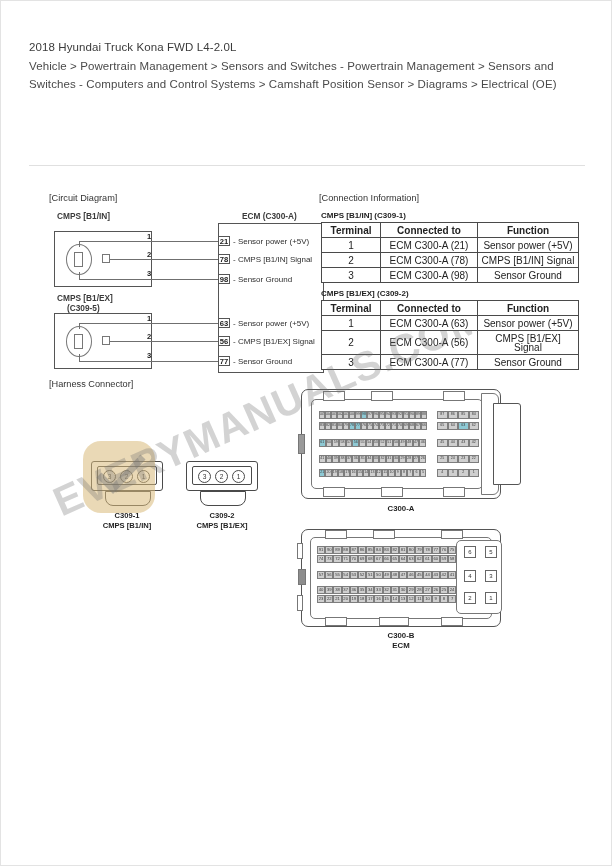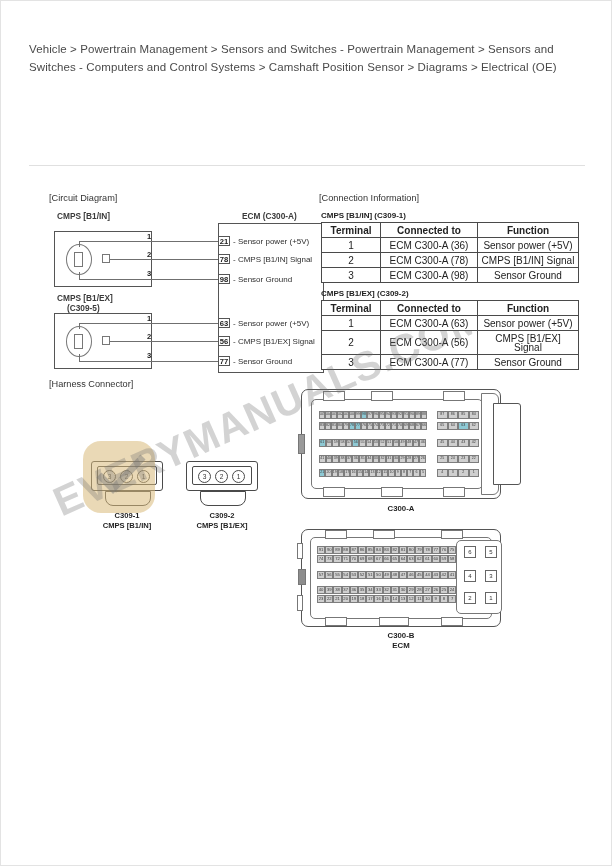--- a/index.html
+++ b/index.html
@@ -75,20 +75,21 @@
   .wmblob{position:absolute;left:82px;top:110px;width:72px;height:72px;border-radius:18px;
           background:#d9b97a;opacity:.55;}
   .wmcheck{position:absolute;left:92px;top:118px;width:56px;height:56px;}
 </style>
 </head>
 <body>
 
 <div class="page">
 
   <div class="hdr">
+    <div class="veh">2018 Hyundai Truck Kona FWD L4-2.0L</div>
     <div class="crumb">Vehicle &gt; Powertrain Management &gt; Sensors and Switches - Powertrain Management &gt; Sensors and Switches - Computers and Control Systems &gt; Camshaft Position Sensor &gt; Diagrams &gt; Electrical (OE)</div>
   </div>
 
   <div class="sect">
     <div class="rule"></div>
   </div>
 
   <div class="canvas">
 
     <div class="lbl bracket" style="left:20px;top:4px;">[Circuit Diagram]</div>
@@ -158,21 +159,21 @@
       <thead>
           <tr>
         <th style="width:54px">Terminal</th>
         <th style="width:92px">Connected to</th>
         <th>Function</th>
       </tr>
         </thead>
       <tbody>
         <tr>
             <td>1</td>
-            <td>ECM C300-A (36)</td>
+            <td>ECM C300-A (21)</td>
             <td>Sensor power (+5V)</td>
           </tr>
         <tr>
             <td>2</td>
             <td>ECM C300-A (78)</td>
             <td>CMPS [B1/IN] Signal</td>
           </tr>
         <tr>
             <td>3</td>
             <td>ECM C300-A (98)</td>

